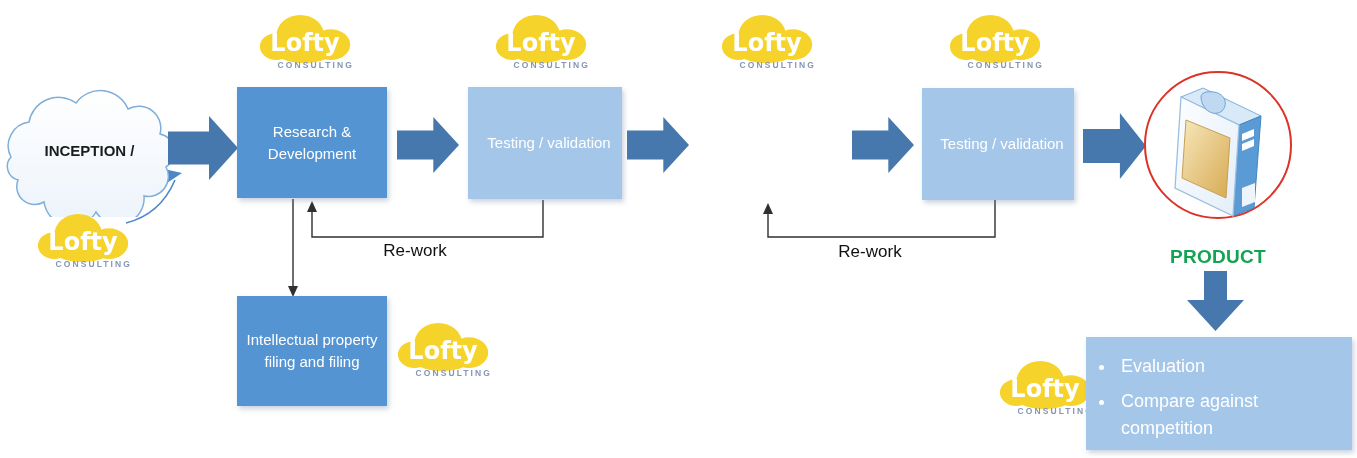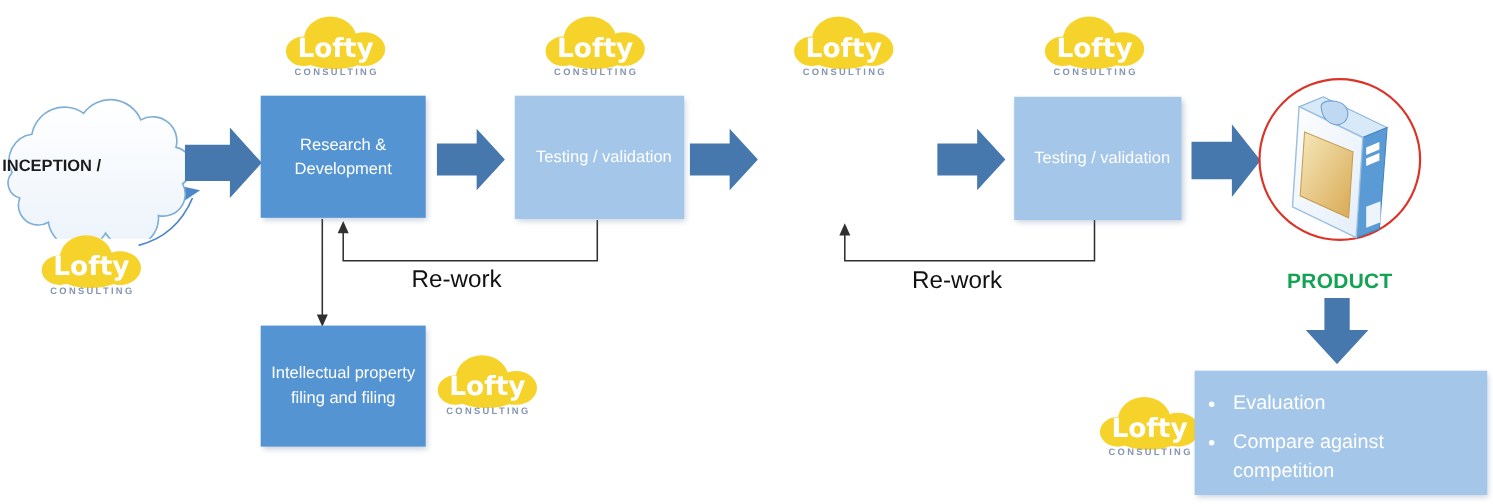--- a/index.html
+++ b/index.html
@@ -14,32 +14,32 @@
     text-align:center;color:#fff;font-size:15px;line-height:1.45;
     box-shadow:2px 3px 5px rgba(110,130,160,.35);
     padding:0 4px;box-sizing:border-box;
   }
   .stage.dark{background:var(--stage-dark);}
   .stage.light{background:var(--stage-light);padding-left:12px;}
   
   .block-arrow{position:absolute;}
   .arrow-shape{fill:var(--arrow-blue);}
   
-  .lofty{position:absolute;width:96px;text-align:center;}
+  .lofty{position:absolute;width:96px;text-align:right;}
   .lofty-word{fill:#ffffff;font-family:"DejaVu Sans",sans-serif;font-weight:bold;font-size:25px;}
   .lofty-bubble{fill:var(--logo-yellow);}
   .lofty-tag{font-size:8.5px;letter-spacing:2.1px;font-weight:bold;color:var(--logo-tagline);margin-top:-4px;}
   
   .cloud-wrap{position:absolute;left:2px;top:85px;width:175px;height:132px;}
   .cloud-text{
-    position:absolute;inset:0;display:flex;flex-direction:column;
+    position:absolute;inset:0;display:flex;flex-direction:column;align-items:center;
     justify-content:center;font-size:15px;font-weight:600;color:#1c1c1c;line-height:1.65;
   }
   
-  .rework-label{position:absolute;width:140px;text-align:center;font-size:22px;color:#111;}
+  .rework-label{position:absolute;width:140px;text-align:center;font-size:17px;color:#111;}
   .product-label{
     position:absolute;left:1150px;top:246px;width:136px;text-align:center;
     color:var(--product-green);font-weight:700;font-size:19px;letter-spacing:.3px;
   }
   
   .eval-box{
     position:absolute;left:1086px;top:337px;width:266px;height:113px;
     background:var(--stage-light);box-shadow:2px 3px 5px rgba(110,130,160,.35);
     color:#fff;font-size:18px;box-sizing:border-box;
   }

